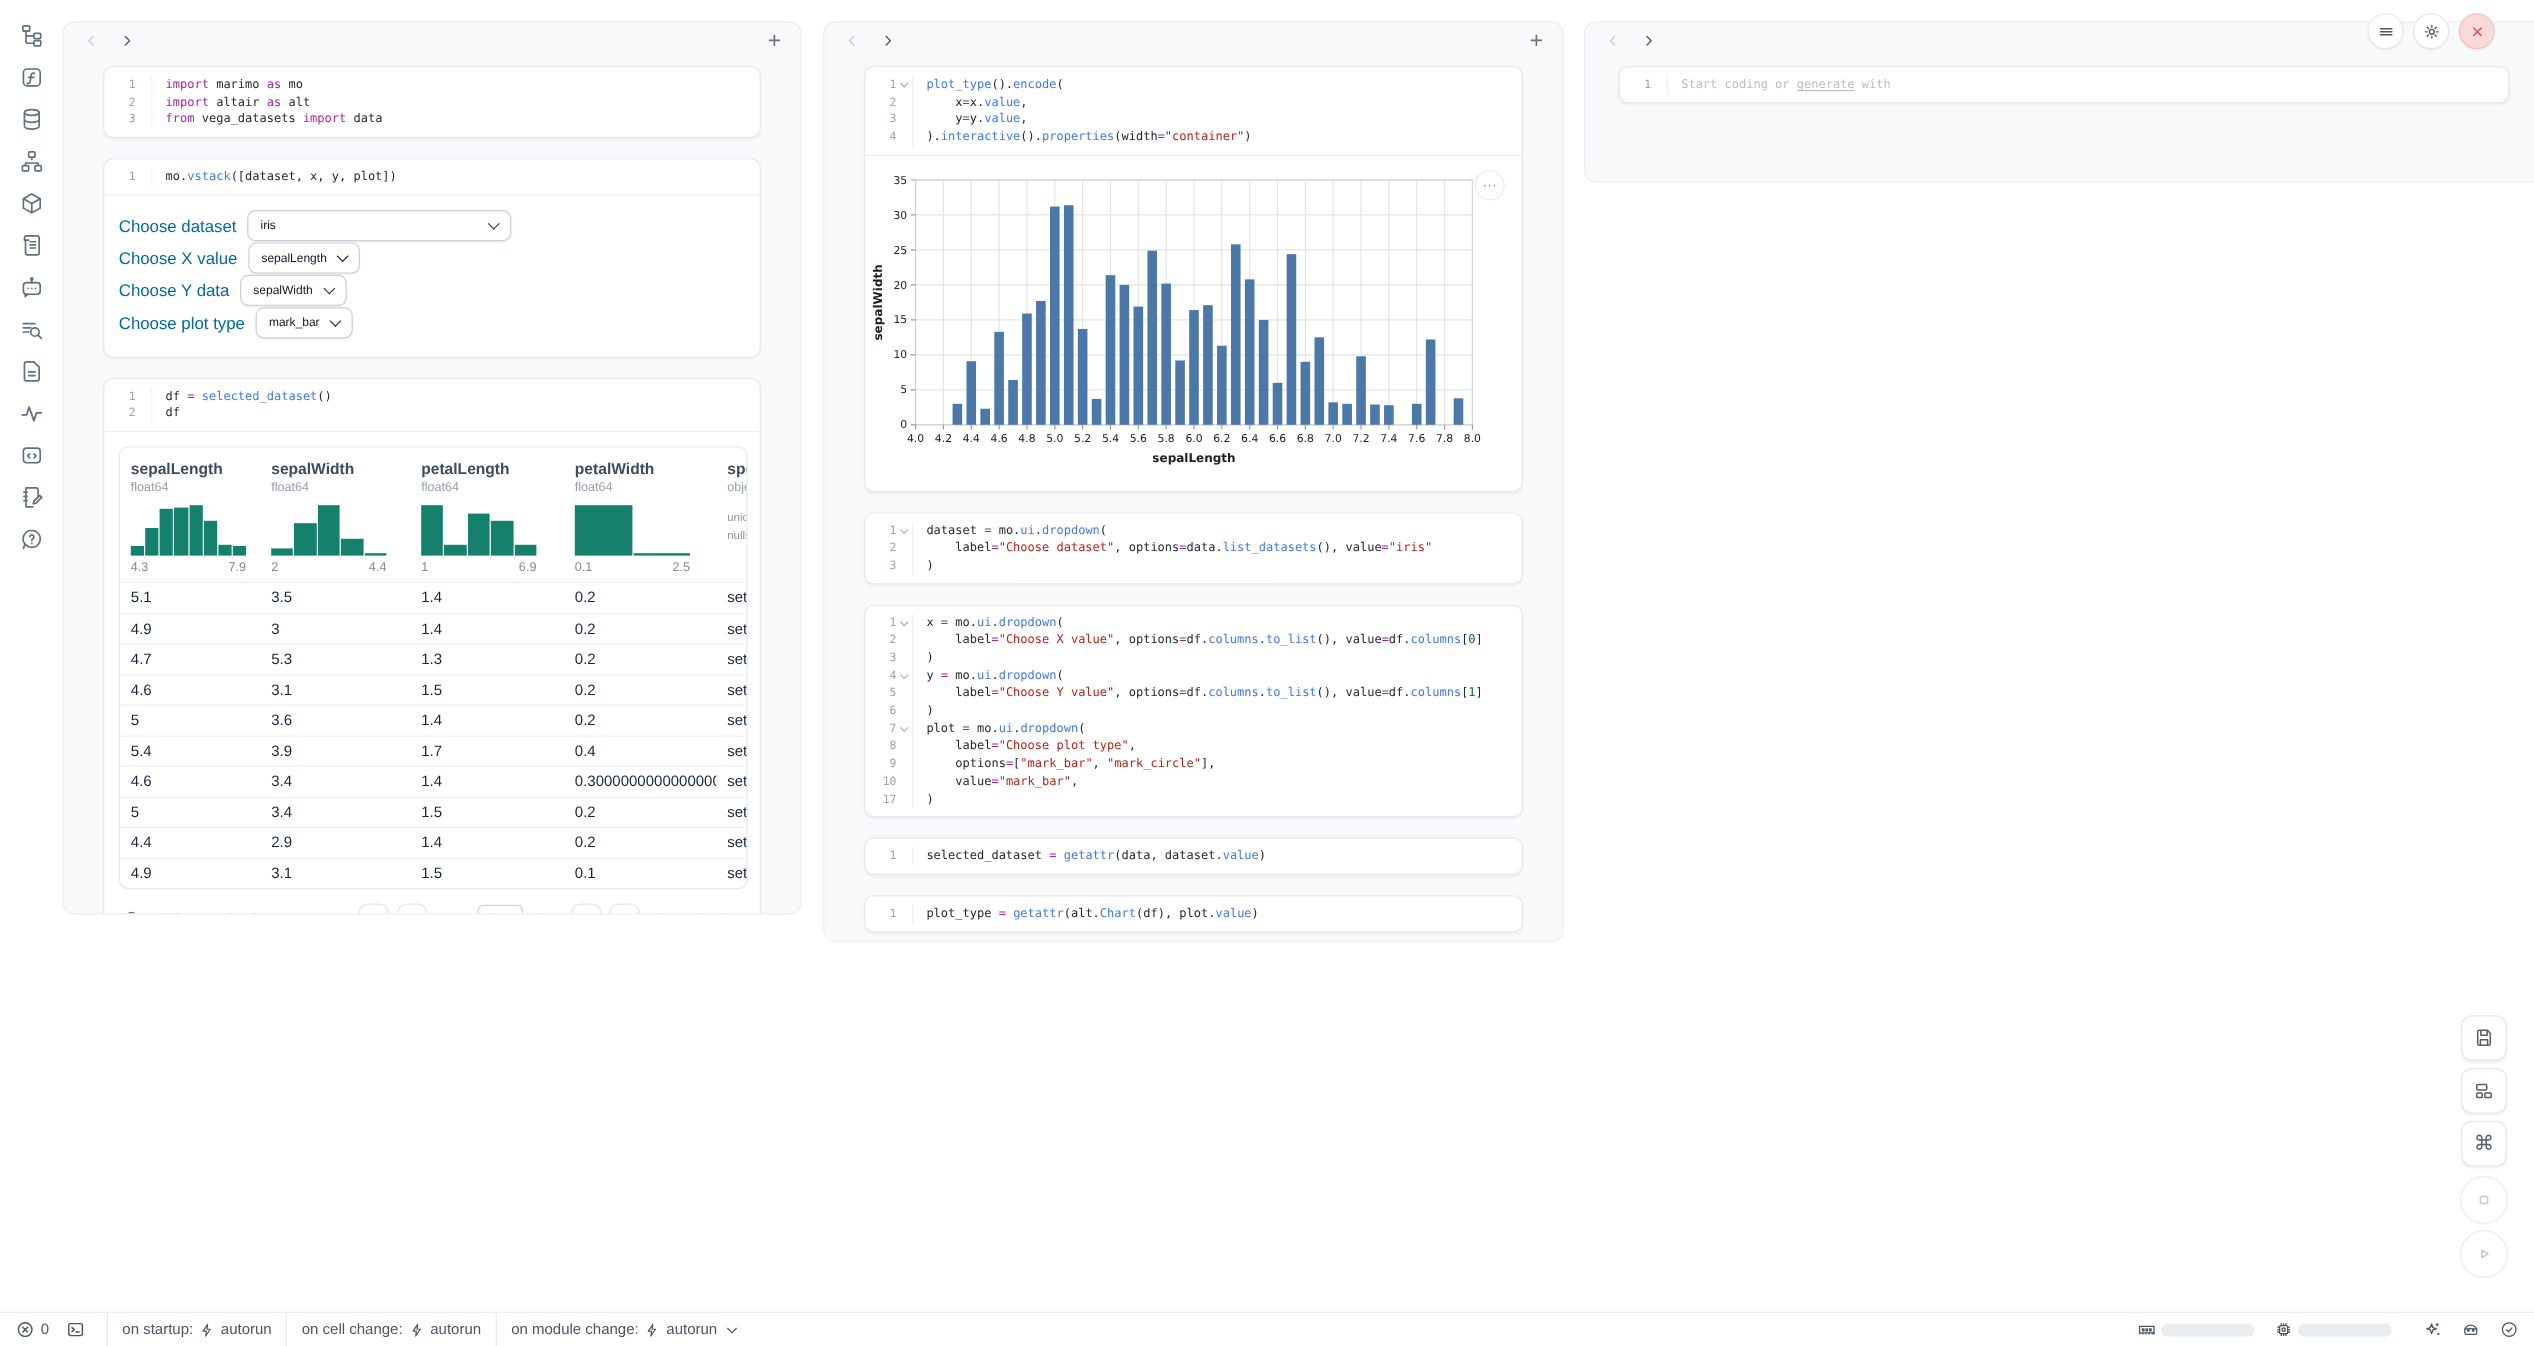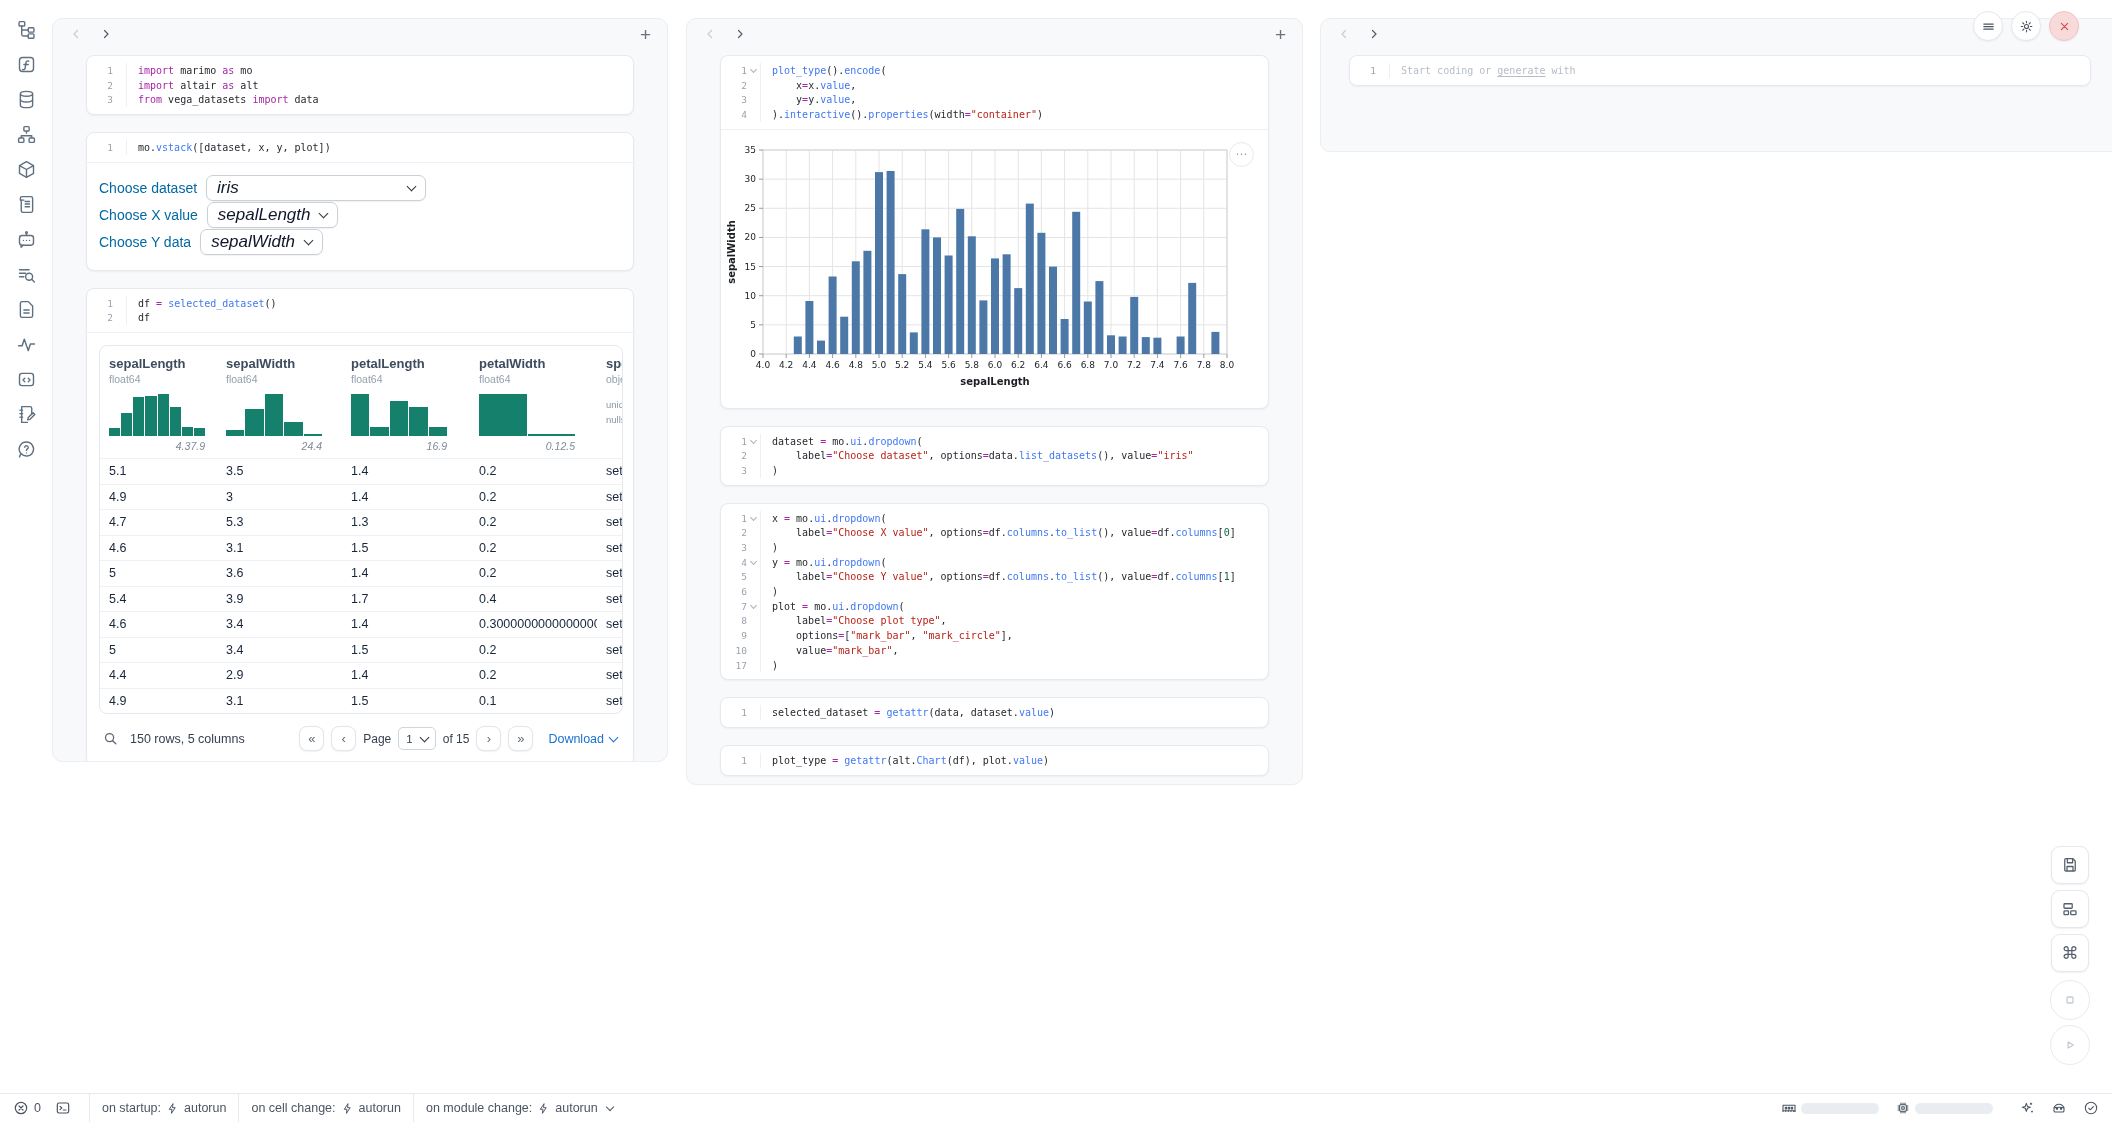--- a/index.html
+++ b/index.html
@@ -39,35 +39,35 @@
   .tok-k{color:#a626a4;} .tok-o{color:#a626a4;} .tok-f{color:#4078f2;} .tok-s{color:#b82318;} .tok-d{color:#116644;} .tok-p{color:#24292e;}
   .ph{color:#b6bdc7;} .ph u{text-underline-offset:2px;}
 
   .cell-output{border-top:1px solid #eef0f3;}
 
   
   .form{padding:12px 12px 14px;}
   .form-row{display:flex;align-items:center;height:27px;}
   .form-label{font-size:14px;color:#0369a1;margin-right:9px;}
   .ui-select{display:flex;align-items:center;background:#fff;border:1px solid #c9d0d8;border-radius:7px;
-             height:24px;padding:0 10px;font-size:17px;color:#0f172a;box-shadow:0 1px 1.5px rgba(0,0,0,.06);
-             cursor:pointer;gap:10px;font-style:italic;}
+             height:24px;padding:0 10px;font-size:10px;color:#0f172a;box-shadow:0 1px 1.5px rgba(0,0,0,.06);
+             cursor:pointer;gap:10px;}
   .ui-select.wide{width:198px;}
   .sel-caret{width:6px;height:6px;border-right:1.6px solid #30363d;border-bottom:1.6px solid #30363d;
              transform:rotate(45deg);margin-left:auto;margin-top:-3px;flex:none;}
 
   
   .t-card{margin:12px 12px 8px;border:1px solid #e4e7ec;border-radius:8px;overflow:hidden;background:#fff;width:524px;box-sizing:border-box;}
   .t-head{display:flex;padding:10px 0 6px;}
   .t-col{flex:none;padding-left:9px;box-sizing:border-box;overflow:hidden;}
   .col-name{font-weight:bold;font-size:13px;color:#3d4c5e;white-space:nowrap;}
   .col-type{font-size:10.5px;color:#94a1ae;margin-top:2px;white-space:nowrap;}
   .hist{display:flex;align-items:flex-end;gap:1px;height:42px;width:96px;margin-top:9px;}
   .hbar{flex:1;background:#15806c;}
-  .minmax{display:flex;justify-content:flex-end;width:96px;font-size:10.5px;color:#7d8b99;margin-top:4px;font-style:italic;}
+  .minmax{display:flex;justify-content:space-between;width:96px;font-size:10.5px;color:#7d8b99;margin-top:4px;}
   .col-stats{font-size:9.5px;color:#8a97a5;margin-top:12px;line-height:1.6;white-space:nowrap;}
   .t-row{display:flex;border-top:1px solid #eef1f4;height:24.5px;align-items:center;font-size:12.5px;color:#17263c;}
   .t-cell{flex:none;padding-left:9px;box-sizing:border-box;white-space:nowrap;overflow:hidden;}
 
   .t-footer{display:flex;align-items:center;padding:4px 16px 14px;gap:10px;font-size:12.5px;color:#374151;}
   .t-footer .summary{margin-left:2px;}
   .pager{display:flex;align-items:center;gap:7px;margin-left:auto;}
   .pg-btn{width:25px;height:25px;border:1px solid #e2e5ea;border-radius:8px;background:#fff;box-shadow:0 1px 1.5px rgba(0,0,0,.06);
           color:#5f6b79;font-size:13px;display:flex;align-items:center;justify-content:center;cursor:pointer;padding:0;font-family:"Liberation Sans",sans-serif;}
   .pg-lab{font-size:12px;color:#374151;}
@@ -258,20 +258,27 @@
                 <span class="form-label">Choose X value</span>
                 <div class="ui-select">
                   <span>sepalLength</span>
                   <span class="sel-caret"></span>
                 </div>
               </div>
               <div class="form-row">
                 <span class="form-label">Choose Y data</span>
                 <div class="ui-select">
                   <span>sepalWidth</span>
+                  <span class="sel-caret"></span>
+                </div>
+              </div>
+              <div class="form-row">
+                <span class="form-label">Choose plot type</span>
+                <div class="ui-select">
+                  <span>mark_bar</span>
                   <span class="sel-caret"></span>
                 </div>
               </div>
             </div>
         </div>
       </div>
       <div class="cell">
         <div class="code-area">
             <div class="code-line">
               <span class="ln">1</span>

